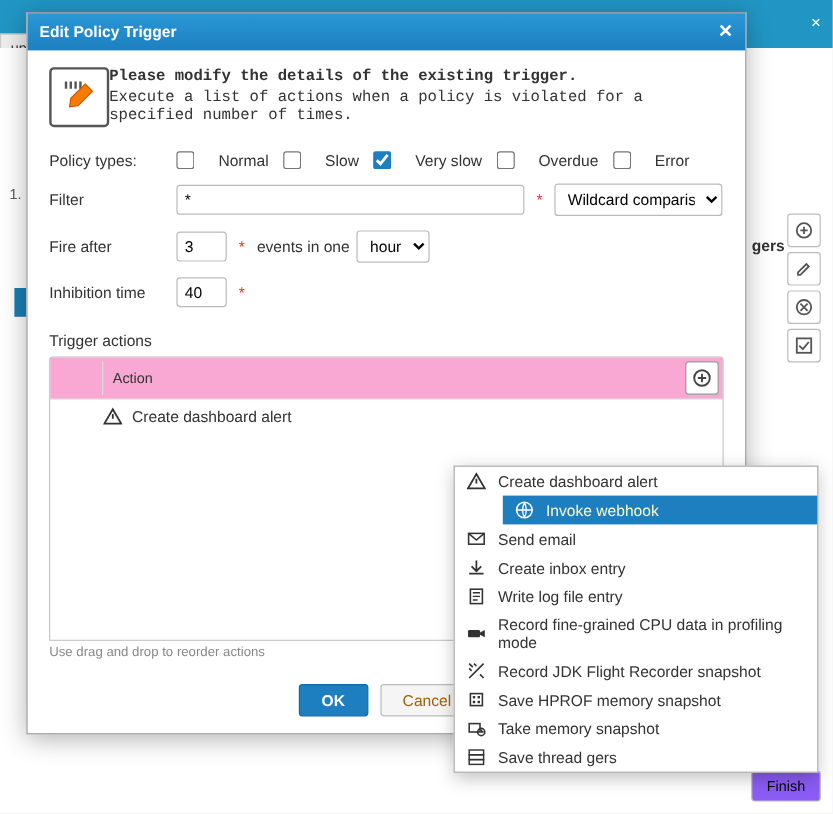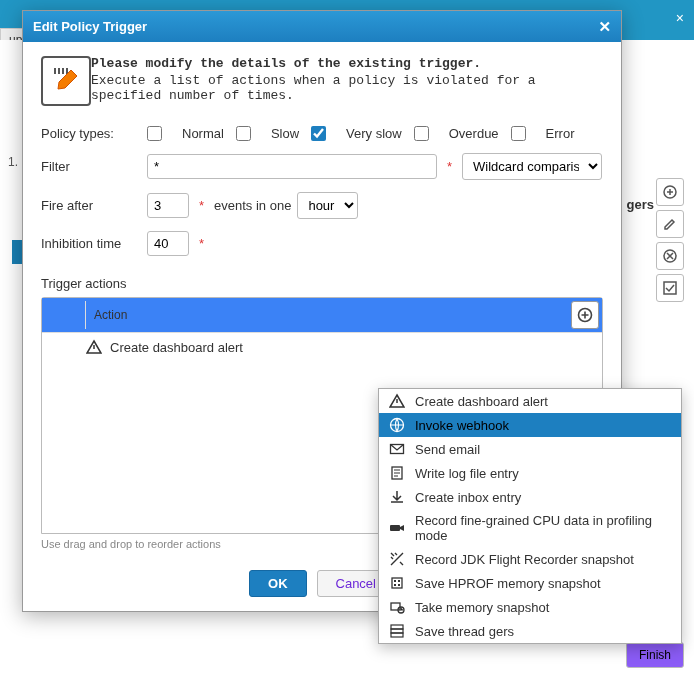--- a/index.html
+++ b/index.html
@@ -37,39 +37,39 @@
 
 input[type=text] { border: 1px solid #bbb; border-radius: 3px; padding: 4px 6px; font-size: 13px; }
 .filter-input { width: 290px; }
 .num-input { width: 42px; }
 .req { color: #d33; font-size: 13px; margin: 0 4px; }
 select { border: 1px solid #bbb; border-radius: 3px; padding: 4px 6px; font-size: 13px; background: #fff; }
 
 .trigger-section { margin-top: 20px; }
 .trigger-label { margin-bottom: 6px; display: block; }
 .trigger-table { border: 1px solid #bbb; border-radius: 3px 3px 0 0; position: relative; }
-.trigger-head { display: flex; align-items: center; background: #3b82f6; border-bottom: 1px solid #ddd; }
+.trigger-head { display: flex; align-items: center; background: #f9a8d4; border-bottom: 1px solid #ddd; }
 .trigger-head-grab { width: 44px; height: 28px; border-right: 1px solid #ddd; }
 .trigger-head-label { flex: 1; padding: 6px 8px; font-size: 12px; }
 .add-btn { width: 28px; height: 28px; border: 1px solid #999; border-radius: 3px; margin: 3px; display: flex; align-items: center; justify-content: center; cursor: pointer; background: #fff; }
 .trigger-body { height: 200px; background: #fff; overflow: auto; }
 .trigger-row { display: flex; align-items: center; padding: 6px 8px; gap: 8px; }
 .trigger-row .grab { width: 28px; }
 .trigger-row svg { flex-shrink: 0; }
 .hint { font-size: 11px; color: #888; margin-top: 4px; }
 
 .modal-footer { display: flex; justify-content: center; gap: 10px; padding: 10px 0 14px 0; }
 .btn { padding: 5px 18px; border-radius: 3px; font-size: 13px; cursor: pointer; }
 .btn-primary { background: #1d7fc0; color: #fff; border: 1px solid #1468a3; font-weight: bold; }
-.btn-secondary { background: #f5f5f5; color: #6d28d9; border: 1px solid #bbb; }
+.btn-secondary { background: #f5f5f5; color: #a16207; border: 1px solid #bbb; }
 
 .dropdown { position: absolute; left: 378px; top: 388px; width: 304px; background: #fff; border: 1px solid #aaa; box-shadow: 0 4px 14px rgba(0,0,0,0.25); z-index: 20; }
 .dropdown-item { display: flex; align-items: center; gap: 10px; padding: 4px 10px; font-size: 13px; cursor: pointer; }
 .dropdown-item svg { width: 16px; height: 16px; flex-shrink: 0; }
-.dropdown-item.sel { background: #1d7fc0; color: #000000; }
+.dropdown-item.sel { background: #1d7fc0; color: #fef9c3; margin-left: 40px; }
 .dropdown-item.sel svg { fill: #fff; stroke: #fff; }
 </style>
 </head>
 <body>
 
 <div class="bg-top">
   <span class="close">×</span>
 </div>
 <div class="bg-tab">up</div>
 <div class="bg-main">
@@ -230,31 +230,31 @@
     </div>
     <div class="dropdown-item">
       <svg viewBox="0 0 16 16" style="color: rgb(51, 51, 51);">
         <rect x="1.5" y="3.5" width="13" height="9" fill="none" stroke="currentColor" stroke-width="1.3"></rect>
         <path d="M1.5 3.5L8 9l6.5-5.5" fill="none" stroke="currentColor" stroke-width="1.3"></path>
       </svg>
       <span>Send email</span>
     </div>
     <div class="dropdown-item">
       <svg viewBox="0 0 16 16" style="color: rgb(51, 51, 51);">
+        <path d="M8 2v8M4 7l4 4 4-4" fill="none" stroke="currentColor" stroke-width="1.5"></path>
+        <path d="M2 13h12" stroke="currentColor" stroke-width="1.5"></path>
+      </svg>
+      <span>Create inbox entry</span>
+    </div>
+    <div class="dropdown-item">
+      <svg viewBox="0 0 16 16" style="color: rgb(51, 51, 51);">
         <rect x="3" y="2" width="10" height="12" fill="none" stroke="currentColor" stroke-width="1.3"></rect>
         <path d="M5 5h6M5 8h6M5 11h4" stroke="currentColor" stroke-width="1.2"></path>
       </svg>
       <span>Write log file entry</span>
-    </div>
-    <div class="dropdown-item">
-      <svg viewBox="0 0 16 16" style="color: rgb(51, 51, 51);">
-        <path d="M8 2v8M4 7l4 4 4-4" fill="none" stroke="currentColor" stroke-width="1.5"></path>
-        <path d="M2 13h12" stroke="currentColor" stroke-width="1.5"></path>
-      </svg>
-      <span>Create inbox entry</span>
     </div>
     <div class="dropdown-item">
       <svg viewBox="0 0 16 16" style="color: rgb(51, 51, 51);">
         <rect x="1" y="5" width="10" height="6" rx="1" fill="currentColor"></rect>
         <path d="M11 7l4-2v6l-4-2z" fill="currentColor"></path>
       </svg>
       <span>Record fine-grained CPU data in profiling mode</span>
     </div>
     <div class="dropdown-item">
       <svg viewBox="0 0 16 16" style="color: rgb(51, 51, 51);">

